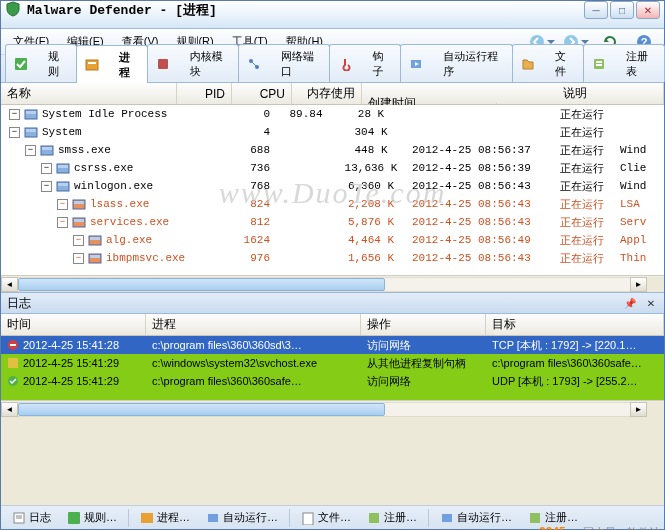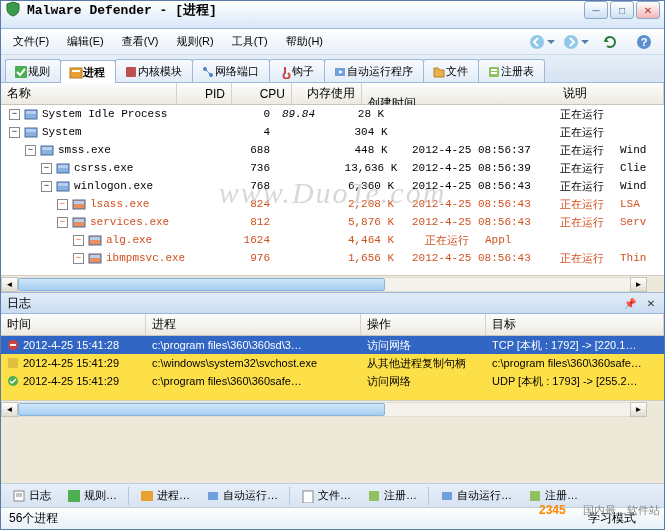--- a/index.html
+++ b/index.html
@@ -17,42 +17,42 @@
 
 .menubar { height: 26px; background: linear-gradient(#fdfefe,#e8f0f9); display: flex; align-items: center; padding: 0 4px; border-bottom: 1px solid #cdd9e8; gap: 2px; }
 .menu-item { padding: 3px 8px; color: #000; cursor: default; }
 .menubar .spacer { flex: 1; }
 .nav-btn { width: 30px; height: 22px; border: 1px solid transparent; border-radius: 3px; display: flex; align-items: center; justify-content: center; margin: 0 1px; }
 .nav-btn svg { width: 16px; height: 16px; }
 .nav-btn .drop { border-left: 4px solid transparent; border-right: 4px solid transparent; border-top: 4px solid #5a7aa8; margin-left: 2px; }
 
 
 .tabbar { height: 28px; background: linear-gradient(#e6eef8,#d8e4f2); border-bottom: 1px solid #9db8d9; display: flex; align-items: flex-end; padding-left: 4px; gap: 0; }
-.tab { display: flex; align-items: center; gap: 0; padding: 4px 10px 3px 8px; border: 1px solid #9db8d9; border-bottom: none; background: linear-gradient(#f8fbff,#e2ecf7); border-radius: 3px 3px 0 0; margin-right: -1px; color: #000; }
+.tab { display: flex; align-items: center; gap: 20px; padding: 4px 10px 3px 8px; border: 1px solid #9db8d9; border-bottom: none; background: linear-gradient(#f8fbff,#e2ecf7); border-radius: 3px 3px 0 0; margin-right: -1px; color: #000; }
 .tab.active { background: #fff; position: relative; top: 1px; font-weight: bold; }
 .tab-icon { width: 14px; height: 14px; flex-shrink: 0; }
 
 
 .table-header { height: 22px; background: linear-gradient(#fdfdfd,#eceae2); border-bottom: 1px solid #c8c5b8; display: flex; }
 .th { border-right: 1px solid #d6d3c6; display: flex; align-items: center; padding: 0 6px; color: #000; font-size: 12px; }
 .th.name { width: 176px; }
 .th.pid { width: 55px; justify-content: flex-end; }
 .th.cpu { width: 60px; justify-content: flex-end; }
 .th.mem { width: 70px; justify-content: flex-end; }
 .th.time { width: 135px; margin-top: 20px; }
 .th.status { width: 60px; margin-top: 40px; }
 .th.desc { flex: 1; }
 
 
 .table-body { flex: 0 0 170px; background: #fff; overflow: hidden; position: relative; }
 .tr { height: 18px; display: flex; align-items: center; font-family: "Courier New", monospace; font-size: 11px; }
 .td { padding: 0 6px; white-space: nowrap; overflow: hidden; }
 .td.name { width: 220px; display: flex; align-items: center; gap: 2px; }
 .td.pid { width: 55px; text-align: right; }
-.td.cpu { width: 60px; text-align: left; font-style: italic; }
+.td.cpu { width: 60px; text-align: center; }
 .td.mem { width: 70px; text-align: center; }
 .td.time { width: 135px; }
 .td.status { width: 60px; margin-left: 13px; }
 .td.desc { flex: 1; }
 .tr.warn .td { color: #d05020; }
 .tree-spacer { display: inline-block; }
 .tree-toggle { width: 11px; height: 11px; border: 1px solid #888; background: #fff; display: inline-flex; align-items: center; justify-content: center; font-size: 9px; line-height: 1; margin-right: 2px; }
 .proc-icon { width: 14px; height: 14px; margin-right: 2px; }
 .watermark { position: absolute; left: 50%; top: 50%; transform: translate(-50%, -40%); font-size: 30px; color: rgba(200,200,200,0.7); font-style: italic; font-family: Georgia, serif; pointer-events: none; letter-spacing: 2px; }
 
@@ -68,21 +68,21 @@
 .log-header .sp { flex: 1; }
 .log-header .pin, .log-header .x { width: 14px; height: 14px; font-size: 10px; color: #333; display: flex; align-items: center; justify-content: center; }
 
 
 .log-thead { height: 22px; background: linear-gradient(#fdfdfd,#eceae2); border-bottom: 1px solid #c8c5b8; display: flex; justify-content: flex-end; }
 .lth { border-right: 1px solid #d6d3c6; display: flex; align-items: center; padding: 0 6px; font-size: 12px; }
 .lth.time { width: 145px; }
 .lth.proc { width: 215px; }
 .lth.op { width: 125px; }
 .lth.tgt { flex: 1; }
-.log-body { height: 64px; background: #fde047; overflow: hidden; }
+.log-body { height: 64px; background: #84cc16; overflow: hidden; }
 .lr { height: 18px; display: flex; align-items: center; font-family: Tahoma, sans-serif; font-size: 11px; }
 .lr.sel { background: #3166c4; color: #fff; }
 .ltd { padding: 0 6px; white-space: nowrap; overflow: hidden; }
 .ltd.time { width: 145px; display: flex; align-items: center; gap: 4px; }
 .ltd.proc { width: 215px; }
 .ltd.op { width: 125px; }
 .ltd.tgt { flex: 1; }
 .log-icon { width: 12px; height: 12px; flex-shrink: 0; }
 
 
@@ -342,20 +342,21 @@
             <span class="tree-toggle">−</span>
             <svg class="proc-icon" viewBox="0 0 14 14">
               <rect x="1" y="3" width="12" height="9" fill="#e89060" stroke="#4a6aa0"></rect>
               <rect x="2" y="4" width="10" height="3" fill="#b8d0f0"></rect>
             </svg>
             <span>alg.exe</span>
           </div>
           <div class="td pid">1624</div>
           <div class="td cpu"></div>
           <div class="td mem">4,464 K</div>
+          <div class="td time">2012-4-25 08:56:49</div>
           <div class="td status">正在运行</div>
           <div class="td desc">Appl</div>
         </div>
         <div class="tr warn">
           <div class="td name">
             <span class="tree-spacer" style="width:64px"></span>
             <span class="tree-toggle">−</span>
             <svg class="proc-icon" viewBox="0 0 14 14">
               <rect x="1" y="3" width="12" height="9" fill="#e89060" stroke="#4a6aa0"></rect>
               <rect x="2" y="4" width="10" height="3" fill="#b8d0f0"></rect>
@@ -502,19 +503,14 @@
       <span>注册…</span>
     </div>
     <div class="footer-logo">
       <svg width="40" height="16" viewBox="0 0 40 16">
           <text x="0" y="12" fill="#ff8800" font-size="12" font-weight="bold">2345</text>
         </svg>
       <span>国内最…软件站</span>
     </div>
   </div>
 
-  <div class="statusbar">
-    <div class="cell">56个进程</div>
-    <div class="sp"></div>
-    <div class="cell">学习模式</div>
-  </div>
 
 </div>
 
 </body></html>

